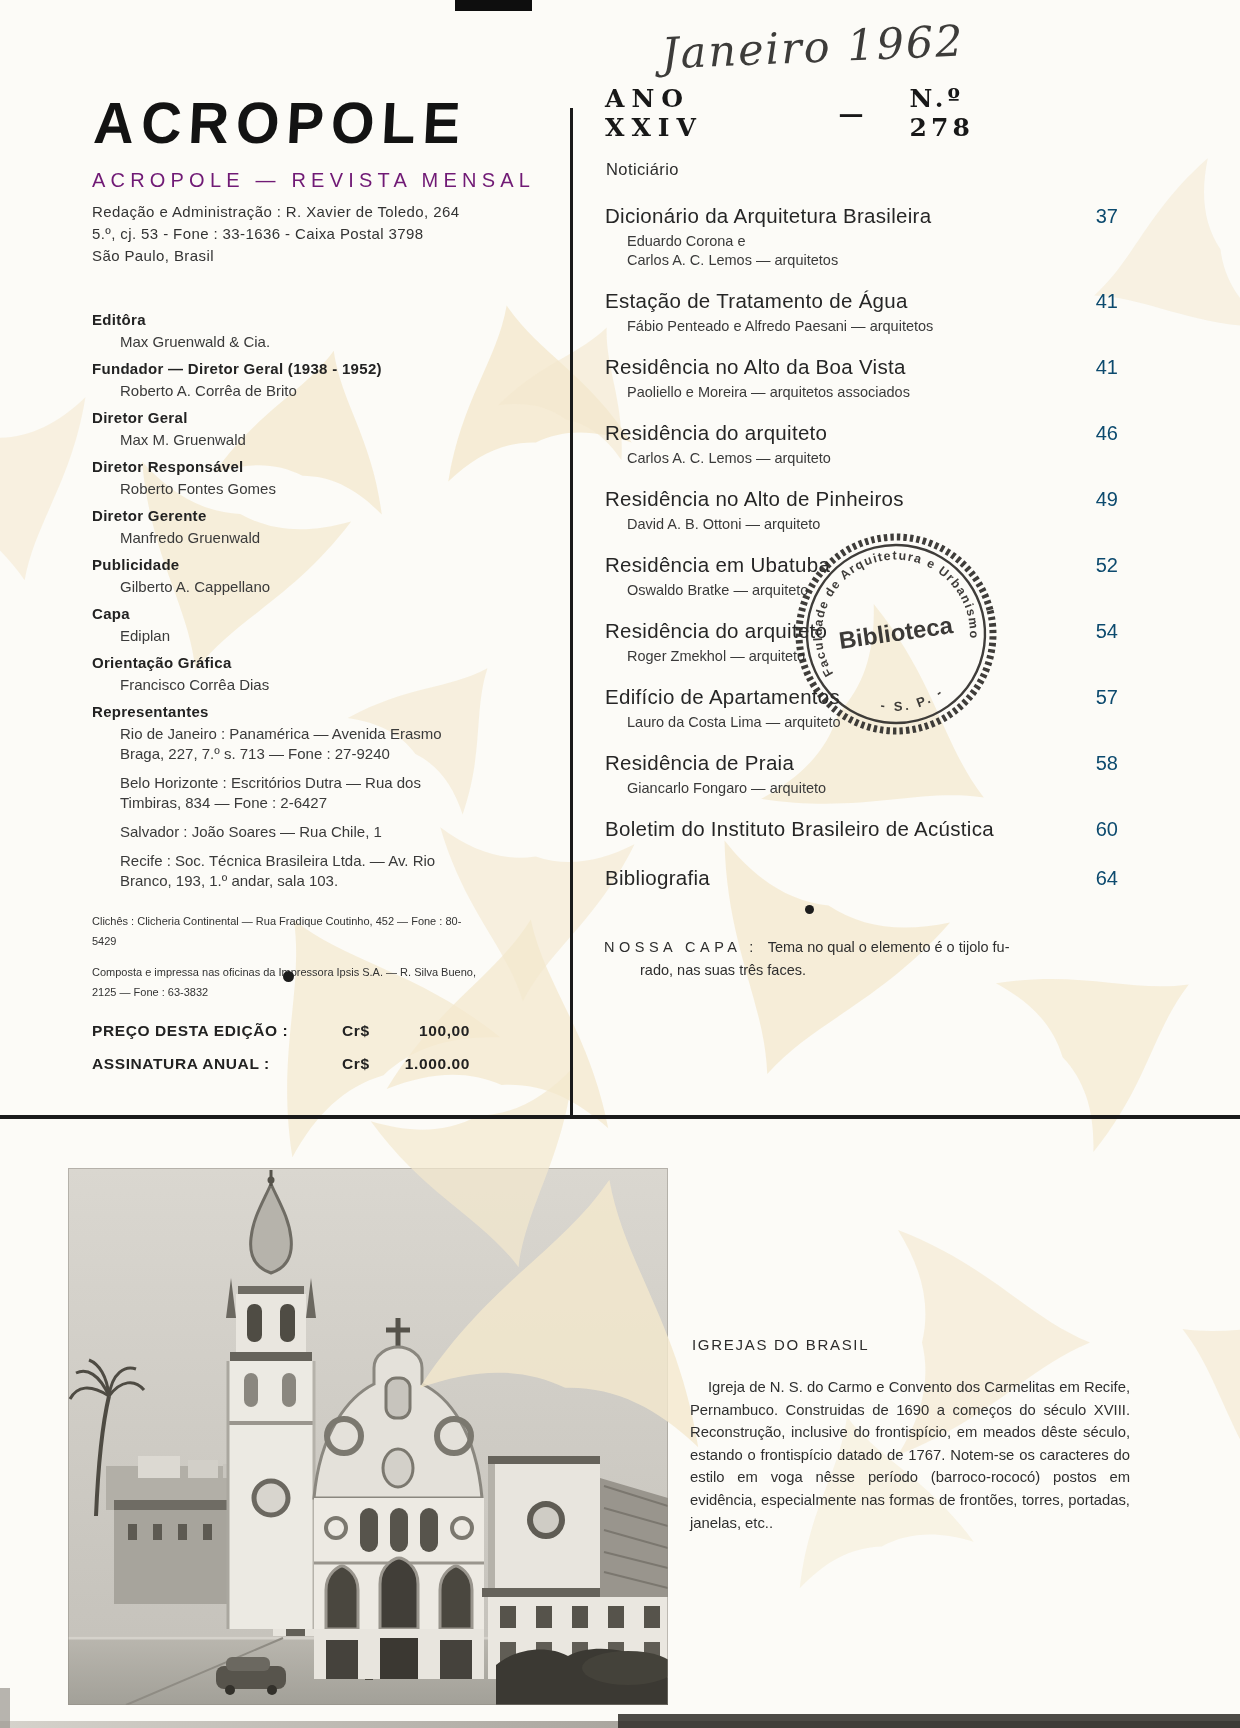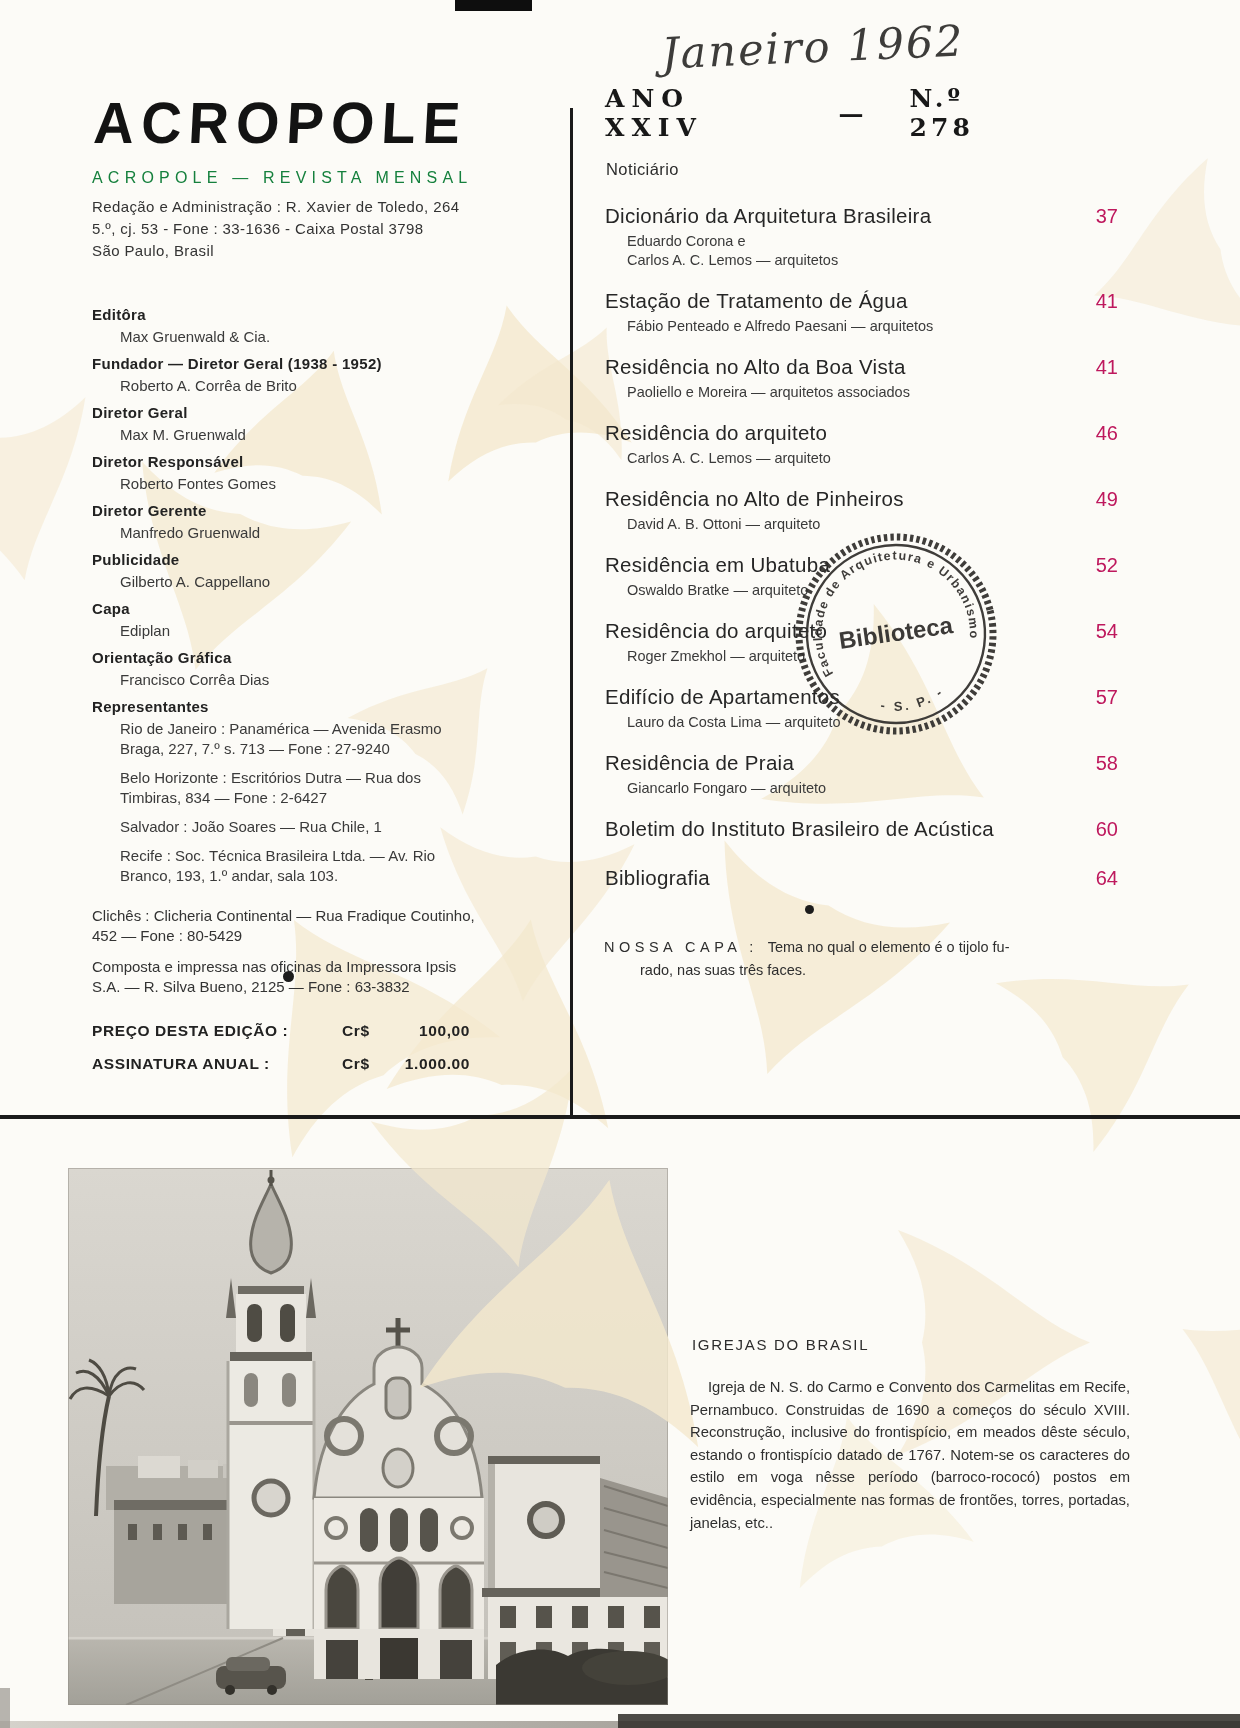--- a/index.html
+++ b/index.html
@@ -15,30 +15,30 @@
   .stamp      { position:absolute; left:793px; top:531px; width:206px; height:206px; z-index:6;
                 transform:rotate(-14deg); opacity:0.92; }
   .artifact   { position:absolute; z-index:7; }
 
   
   .masthead { position:absolute; left:92px; top:92px; width:392px; }
   .logo {
     font-size:56px; font-weight:bold; letter-spacing:7px; color:#131313;
     transform:skewX(-3deg) scaleY(1.04); transform-origin:left bottom; white-space:nowrap;
   }
-  .mag-subtitle { margin-top:12px; font-size:16px; letter-spacing:5.2px; color:#15803d; white-space:nowrap; }
+  .mag-subtitle { margin-top:12px; font-size:20px; letter-spacing:5.2px; color:#701a75; white-space:nowrap; }
   .address { margin-top:9px; font-size:15px; line-height:22px; letter-spacing:0.4px; color:#333; }
 
   .staff-list { margin-top:44px; font-size:15px; }
   .staff-item { margin-bottom:9px; }
   .staff-role { font-weight:bold; letter-spacing:0.3px; line-height:18px; color:#222; }
   .staff-name { padding-left:28px; line-height:19px; margin-top:3px; color:#3a3a3a; }
   .staff-item.reps .staff-name { margin-bottom:9px; line-height:20px; }
 
-  .prod-note { font-size:15px; line-height:20px; margin-top:11px; color:#333; width:392px; }
+  .prod-note { font-size:11px; line-height:20px; margin-top:11px; color:#333; width:392px; }
   .prod-note.first { margin-top:20px; }
 
   .bullet { position:absolute; border-radius:50%; background:#1c1c1c; }
   .bullet-left  { left:283px; top:971px; width:11px; height:11px; }
   .bullet-right { left:805px; top:905px; width:9px;  height:9px; }
 
   .prices { position:absolute; left:92px; top:1022px; width:378px; font-size:15.5px;
             font-weight:bold; letter-spacing:0.6px; color:#222; }
   .price-row { display:flex; align-items:flex-start; margin-bottom:15px; }
   .price-label { flex:1 1 auto; }
@@ -66,21 +66,21 @@
   .issue-dash { margin-left:44px; }
   .issue-num { margin-left:46px; letter-spacing:4px; }
 
   .noticiario { position:absolute; left:606px; top:160px; font-size:16.5px; letter-spacing:0.4px; color:#2c2c2c; }
 
   .toc { position:absolute; left:605px; top:203px; width:513px; }
   .toc-entry { margin-bottom:18px; }
   .toc-entry.no-authors { margin-bottom:24px; }
   .toc-title-row { display:flex; justify-content:space-between; align-items:baseline; }
   .toc-title { font-size:20.5px; letter-spacing:0.3px; color:#262626; line-height:25px; }
-  .toc-page  { font-size:20px; color:#be185d;margin-left:32px; }
+  .toc-page  { font-size:20px; color:#0c4a6e;margin-left:32px; }
   .toc-authors { padding-left:22px; margin-top:4px; }
   .toc-author { font-size:14.5px; line-height:19px; color:#3a3a3a; }
 
   .cover-note { position:absolute; left:604px; top:936px; width:482px; font-size:14.5px;
                 line-height:23px; color:#2e2e2e; }
   .cover-label { letter-spacing:4.5px; margin-right:10px; }
   .cover-line2 { padding-left:36px; }
 
   
   .feature-heading { position:absolute; left:692px; top:1336px; font-size:15px;

